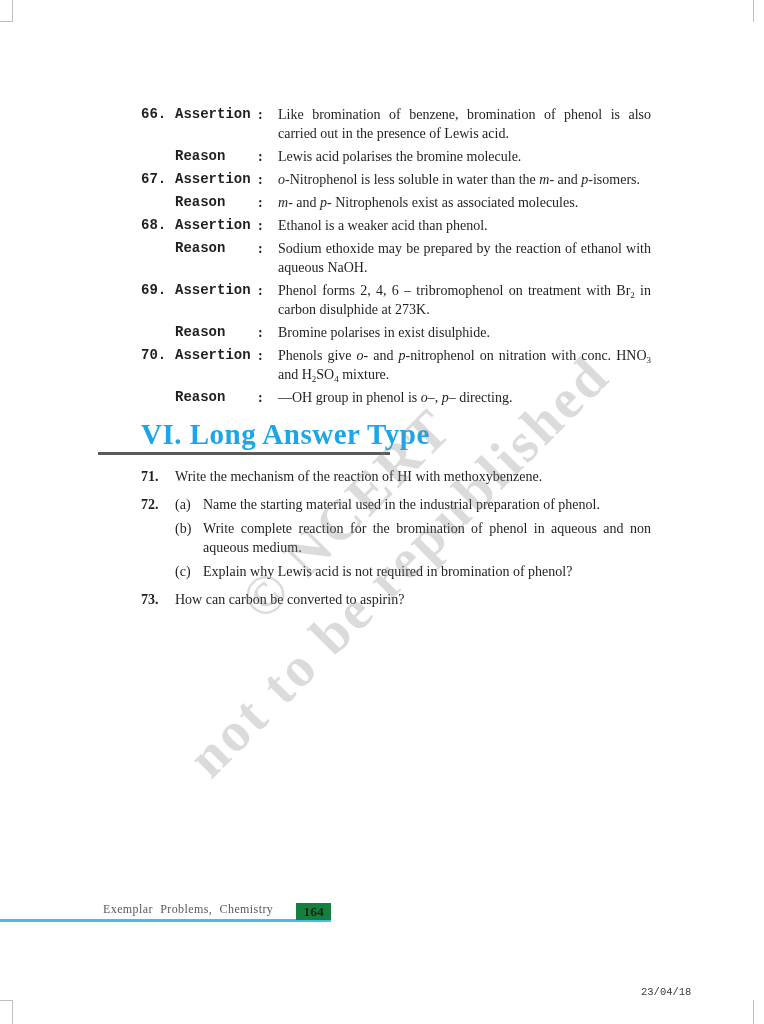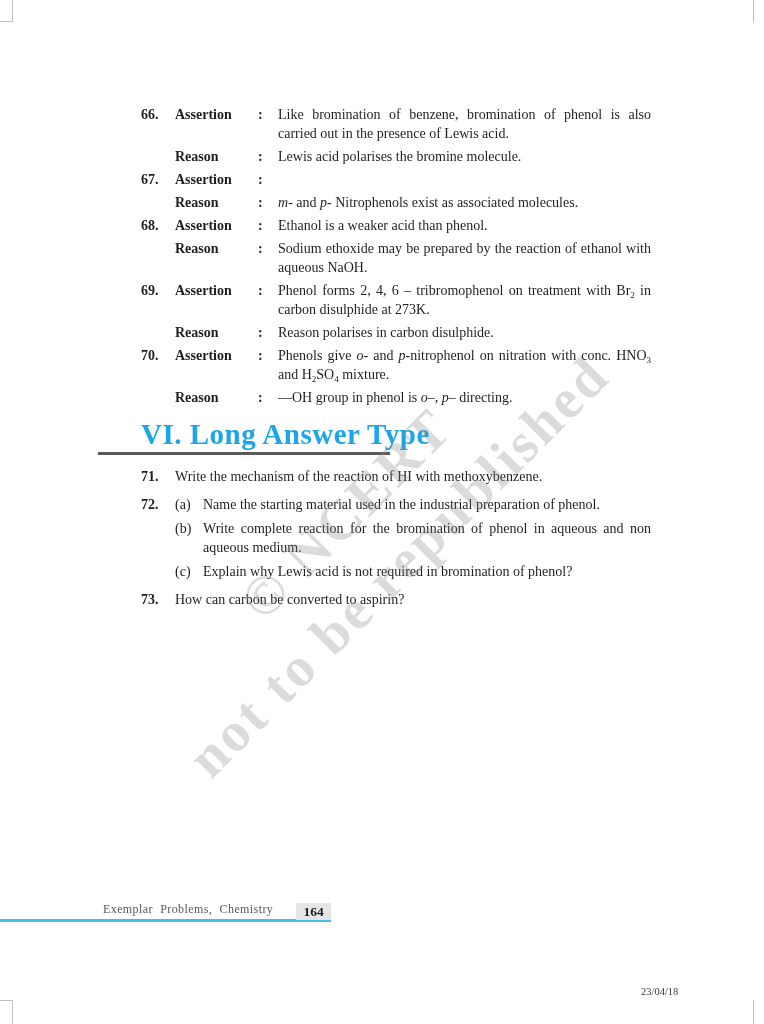--- a/index.html
+++ b/index.html
@@ -22,21 +22,21 @@
     transform:translate(-50%,-50%) rotate(-45deg);
     text-align:center; white-space:nowrap; pointer-events:none;
     font-family:"Liberation Serif", serif; font-weight:600;
     font-size:56px; line-height:74px; letter-spacing:3px;
     color:rgba(135,135,135,0.30);
   }
   
   .content { position:absolute; left:141px; top:105px; width:510px; z-index:1;
              font-size:14px; line-height:19px; }
   .qa-row { display:grid; grid-template-columns:34px 83px 20px 1fr; margin-bottom:4px; }
-  .q-num, .q-label { font-weight:bold; }
+  .q-num, .q-label { font-weight:bold;font-family:Liberation Mono, monospace; }
   .q-colon { font-weight:bold; }
   .q-text { text-align:justify; }
   sub { font-size:9px; line-height:0; vertical-align:-3px; }
   
   .section-head { margin-top:12px; margin-bottom:12px; }
   .section-title {
     font-size:29px; line-height:30px; font-weight:bold; color:#1CA6E9;
     letter-spacing:0.5px;
   }
   .heading-rule { margin-left:-43px; width:292px; height:2.5px; background:#5a5a5a; margin-top:3px; }
@@ -46,25 +46,25 @@
   .la-text { text-align:justify; }
   .part-row { display:grid; grid-template-columns:28px 1fr; margin-bottom:5px; }
   .part-row:last-child { margin-bottom:0; }
   .part-text { text-align:justify; }
   
   .footer-rule { position:absolute; left:0; top:919px; width:331px; height:2.5px;
                  background:#49BCE8; z-index:1; }
   .footer-text { position:absolute; left:103px; top:902px; z-index:2;
                  font-size:12px; color:#595959; letter-spacing:0.4px; word-spacing:4px; }
   .page-badge { position:absolute; left:296px; top:903px; z-index:2;
-                min-width:35px; height:17px; padding:0 3px; background:#e5e5e5;
+                min-width:35px; height:17px; padding:0 3px; background:#15803d;
                 color:#1d1d1d; font-size:13.5px; font-weight:bold;
                 text-align:center; line-height:17px; }
   .date-stamp { position:absolute; left:641px; top:986px; z-index:2;
-                font-family:Liberation Serif, serif; font-size:10.5px; color:#3a3a3a; }
+                font-family:Liberation Mono, monospace; font-size:10.5px; color:#3a3a3a; }
 </style>
 </head>
 <body>
 
 <div class="page">
 
   <div class="mark tl"></div>
   <div class="mark tr"></div>
   <div class="mark bl"></div>
   <div class="mark br"></div>
@@ -89,20 +89,21 @@
         <span class="q-colon">:</span>
         <span class="q-text">Lewis acid polarises the bromine molecule.</span>
       </div>
     </div>
 
     <div class="qa-block">
       <div class="qa-row">
         <span class="q-num">67.</span>
         <span class="q-label">Assertion</span>
         <span class="q-colon">:</span>
+        <span class="q-text"><i>o</i>-Nitrophenol is less soluble in water than the <i>m</i>- and <i>p</i>-isomers.</span>
       </div>
       <div class="qa-row">
         <span class="q-num"></span>
         <span class="q-label">Reason</span>
         <span class="q-colon">:</span>
         <span class="q-text"><i>m</i>- and <i>p</i>- Nitrophenols exist as associated molecules.</span>
       </div>
     </div>
 
     <div class="qa-block">
@@ -124,21 +125,21 @@
       <div class="qa-row">
         <span class="q-num">69.</span>
         <span class="q-label">Assertion</span>
         <span class="q-colon">:</span>
         <span class="q-text">Phenol forms 2, 4, 6 – tribromophenol on treatment with Br<sub>2</sub> in carbon disulphide at 273K.</span>
       </div>
       <div class="qa-row">
         <span class="q-num"></span>
         <span class="q-label">Reason</span>
         <span class="q-colon">:</span>
-        <span class="q-text">Reason polarises in carbon disulphide.</span>
+        <span class="q-text">Bromine polarises in exist disulphide.</span>
       </div>
     </div>
 
     <div class="qa-block">
       <div class="qa-row">
         <span class="q-num">70.</span>
         <span class="q-label">Assertion</span>
         <span class="q-colon">:</span>
         <span class="q-text">Phenols give <i>o</i>- and <i>p</i>-nitrophenol on nitration with conc. HNO<sub>3</sub> and H<sub>2</sub>SO<sub>4</sub> mixture.</span>
       </div>

